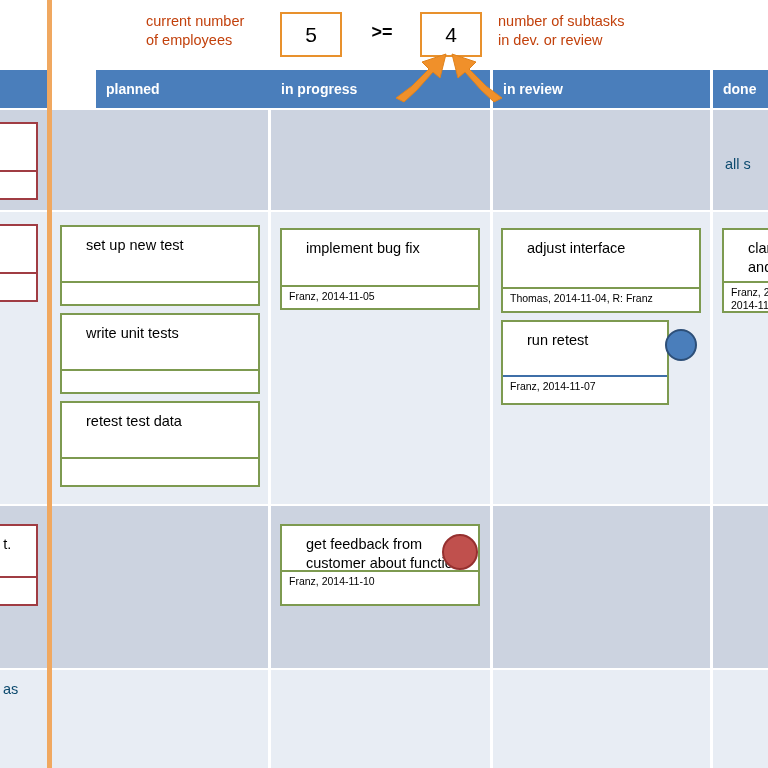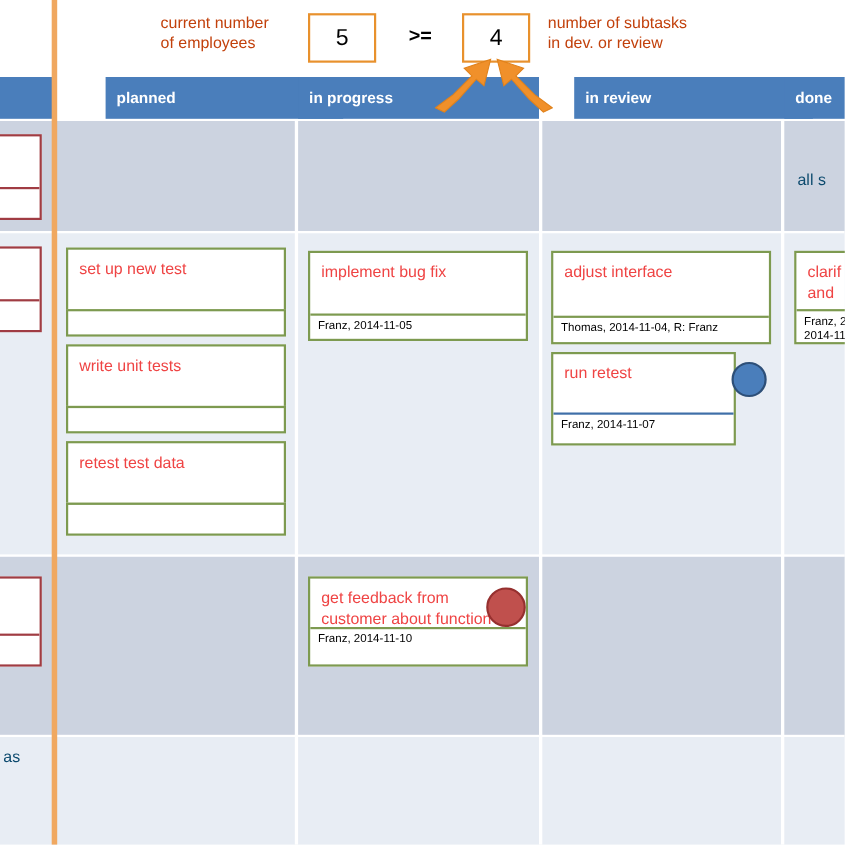--- a/index.html
+++ b/index.html
@@ -46,22 +46,22 @@
   .orange-line{position:absolute;left:47px;top:0;width:5px;height:768px;background:#f0a860;}
 
   
   .card{
     position:absolute;background:#ffffff;border:2px solid #7d9a50;
     box-sizing:border-box;overflow:hidden;
   }
   .card.red{border-color:#a03c43;}
   .card-title{
     position:absolute;left:0;right:0;top:0;
-    padding:9px 10px 0 10px;
-    font-size:14.5px;color:#ef4444;line-height:1.3;
+    padding:9px 10px 0 24px;
+    font-size:14.5px;color:#000000;line-height:1.3;
     box-sizing:border-box;
   }
   .card-foot{
     position:absolute;left:0;right:0;bottom:0;
     border-top:2px solid #7d9a50;
     padding:3px 7px 0 7px;
     font-size:10.5px;color:#000;line-height:1.25;
     box-sizing:border-box;
     white-space:pre-line;
   }
@@ -110,21 +110,21 @@
   <div class="col-sep" style="left:490px;"></div>
   <div class="col-sep" style="left:710px;"></div>
 
   <div class="hdr-cell" style="left:0px;width:50px;"></div>
   <div class="hdr-cell" style="left:52px;width:216px;margin-left:44px;">
     <span>planned</span>
   </div>
   <div class="hdr-cell" style="left:271px;width:219px;">
     <span>in progress</span>
   </div>
-  <div class="hdr-cell" style="left:522px;width:217px;">
+  <div class="hdr-cell" style="left:493px;width:217px;">
     <span>in review</span>
   </div>
   <div class="hdr-cell" style="left:713px;width:55px;">
     <span>done</span>
   </div>
 
   <div class="lane-text" style="left:725px;top:155px;">all s</div>
   <div class="lane-text" style="left:3px;top:680px;">as</div>
 
   <div class="card red" style="left:-34px;top:122px;width:72px;height:78px;">

